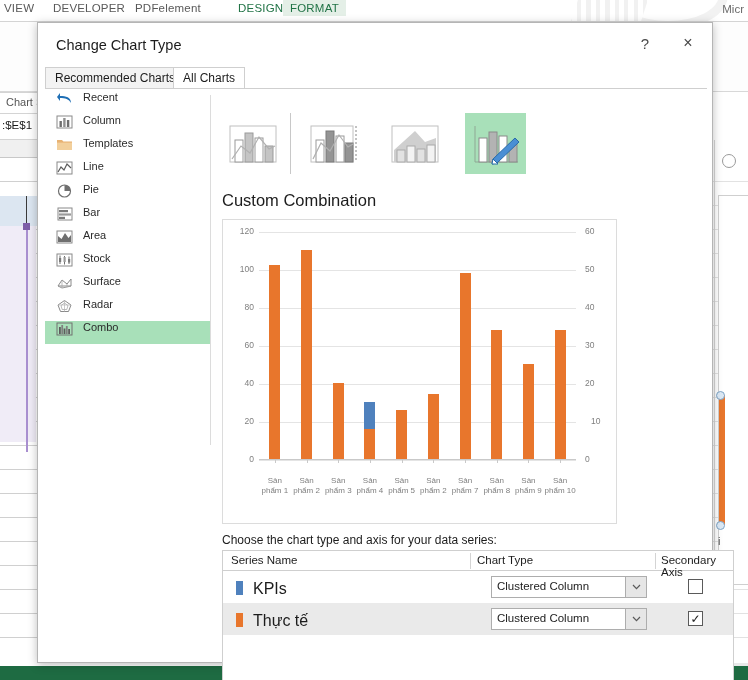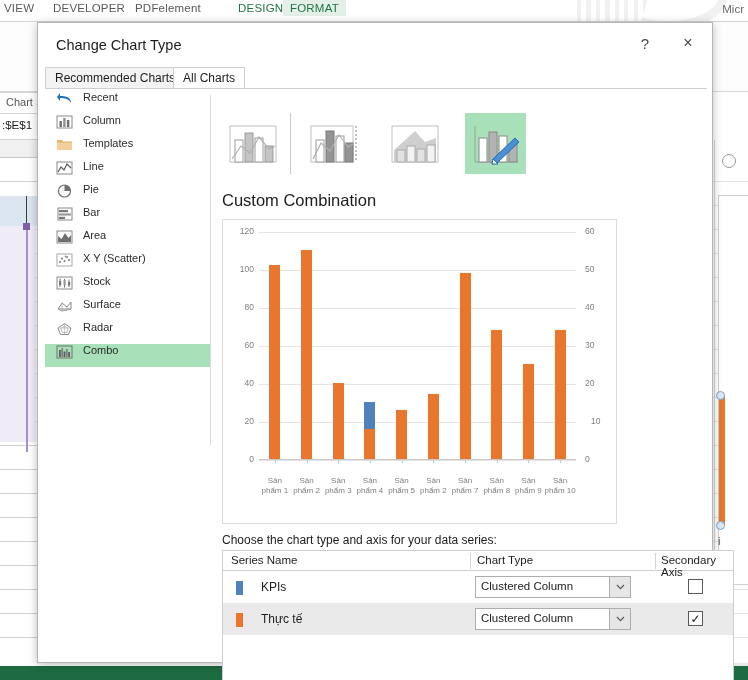--- a/index.html
+++ b/index.html
@@ -238,23 +238,23 @@
     position: relative; height: 20px; font-size: 11.5px; color: #1c1c1c;
     border-bottom: 1px solid #cfcfcf;
   }
   .sth { position: absolute; top: 3px; }
   .sthsep { position: absolute; top: 2px; width: 1px; height: 16px; background: #d4d4d4; }
   .srow { position: relative; height: 32px; }
   .srow.hi { background: #eaeaea; }
   .srow-marker {
     position: absolute; left: 13px; top: 10px; width: 7px; height: 14px;
   }
-  .srow-name { position: absolute; left: 30px; top: 9px; font-size: 12px; color: #1c1c1c; margin-left: 8px; }
+  .srow-name { position: absolute; left: 30px; top: 9px; font-size: 16px; color: #1c1c1c; }
   .sel-combo {
-    position: absolute; left: 252px; top: 5px; width: 156px; height: 22px;
+    position: absolute; left: 268px; top: 5px; width: 156px; height: 22px;
     border: 1px solid #adadad; background: #fff; font-size: 11.5px;
     color: #1c1c1c; padding: 3px 0 0 5px;
   }
   .sel-arrow {
     position: absolute; right: -1px; top: -1px; width: 22px; height: 22px;
     background: #e6e6e6; border: 1px solid #adadad;
     display: flex; align-items: center; justify-content: center;
   }
   .chk {
     position: absolute; left: 465px; top: 8px; width: 15px; height: 15px;
@@ -394,34 +394,20 @@
       <div class="side-item">
         <span class="side-ico">
           <svg width="17" height="14" viewBox="0 0 17 14">
               <rect x="1" y="1" width="15" height="12" fill="none" stroke="#8a8a8a" stroke-width="1"></rect>
               <path d="M2 12 L2 6 L5.5 9 L9 3 L12.5 8 L15 5 L15 12 Z" fill="#6f6f6f"></path>
             </svg>
         </span>
         <span>Area</span>
       </div>
 
-      <div class="side-item">
-        <span class="side-ico">
-          <svg width="17" height="14" viewBox="0 0 17 14">
-              <rect x="1" y="1" width="15" height="12" fill="none" stroke="#a8a8a8" stroke-width="1"></rect>
-              <circle cx="4" cy="9" r="1" fill="#777"></circle>
-              <circle cx="6" cy="5.5" r="1" fill="#777"></circle>
-              <circle cx="8.5" cy="8" r="1" fill="#777"></circle>
-              <circle cx="11" cy="4" r="1" fill="#777"></circle>
-              <circle cx="13" cy="7" r="1" fill="#777"></circle>
-              <circle cx="9.6" cy="3.6" r="1" fill="#999"></circle>
-            </svg>
-        </span>
-        <span>X Y (Scatter)</span>
-      </div>
 
       <div class="side-item">
         <span class="side-ico">
           <svg width="17" height="14" viewBox="0 0 17 14">
               <rect x="1" y="1" width="15" height="12" fill="none" stroke="#8a8a8a" stroke-width="1"></rect>
               <line x1="4" y1="2.5" x2="4" y2="11" stroke="#6f6f6f" stroke-width="1"></line>
               <rect x="3" y="5" width="2.2" height="4" fill="#7a7a7a"></rect>
               <line x1="8.5" y1="3" x2="8.5" y2="11.5" stroke="#6f6f6f" stroke-width="1"></line>
               <rect x="7.5" y="4" width="2.2" height="5" fill="#9a9a9a"></rect>
               <line x1="13" y1="3.5" x2="13" y2="11" stroke="#6f6f6f" stroke-width="1"></line>

